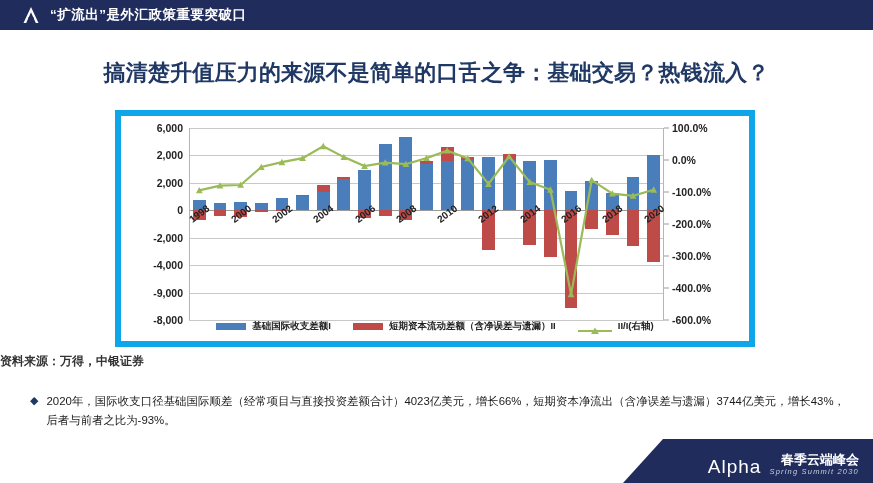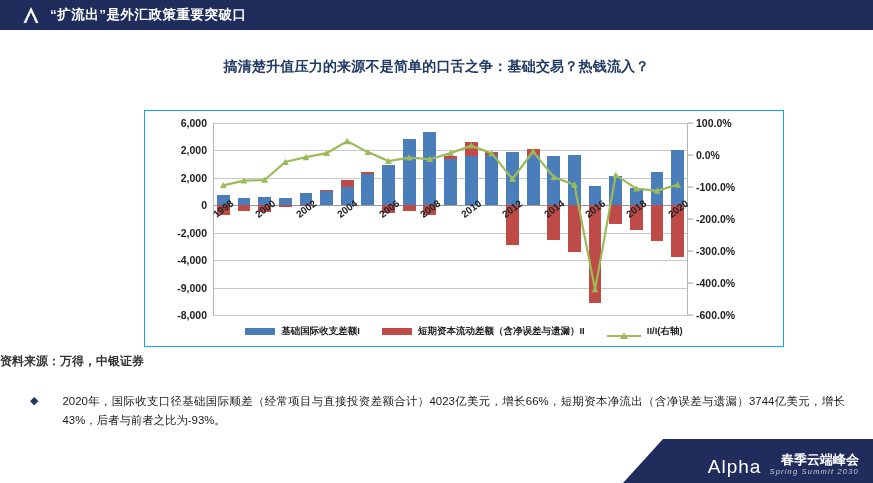--- a/index.html
+++ b/index.html
@@ -18,26 +18,26 @@
     margin-left:22px;width:18px;height:18px;position:relative;flex:none;
   }
   .logo-mark svg{display:block;}
   .header-title{
     color:#ffffff;font-size:13.5px;font-weight:bold;margin-left:10px;
     letter-spacing:.5px;white-space:nowrap;
   }
   
   .slide-title{
     position:absolute;left:0;top:58px;width:873px;text-align:center;
-    color:#1f3864;font-size:14px;font-weight:bold;letter-spacing:.2px;
+    color:#1f3864;font-size:22px;font-weight:bold;letter-spacing:.2px;
   }
   
   .chart-frame{
-    position:absolute;left:144px;top:110px;width:640px;height:237px;
-    border:1px solid #0ea5e9;background:#ffffff;box-sizing:border-box;
+    position:absolute;left:115px;top:110px;width:640px;height:237px;
+    border:6px solid #0ea5e9;background:#ffffff;box-sizing:border-box;
   }
   .plot{
     position:absolute;left:68px;top:12px;width:475px;height:192px;
   }
   .gridline{position:absolute;left:0;width:100%;height:1px;background:#c8c8c8;}
   .zeroline{position:absolute;left:0;width:100%;height:1px;background:#9a9a9a;}
   .plot-border-l{position:absolute;left:0;top:0;width:1px;height:100%;background:#b5b5b5;}
   .plot-border-r{position:absolute;right:0;top:0;width:1px;height:100%;background:#b5b5b5;}
   .ytick{
     position:absolute;right:100%;margin-right:6px;
@@ -74,21 +74,21 @@
   }
   
   .bullet-block{
     position:absolute;left:30px;top:392px;width:815px;
     display:flex;gap:8px;align-items:flex-start;
   }
   .bullet-dot{
     color:#1f3864;font-size:11px;line-height:17px;flex:none;
   }
   .bullet-text{
-    font-size:11.4px;line-height:18.5px;color:#1a1a1a;text-align:justify;margin-left:16px;
+    font-size:11.4px;line-height:18.5px;color:#1a1a1a;text-align:justify;
   }
   
   .footer{
     position:absolute;right:0;bottom:0;width:250px;height:44px;
   }
   .footer-shape{position:absolute;right:0;bottom:0;width:250px;height:44px;
     background:#1f2c5c;clip-path:polygon(16% 0,100% 0,100% 100%,0 100%);}
   .footer-inner{
     position:absolute;right:14px;bottom:6px;display:flex;align-items:flex-end;gap:8px;
   }

